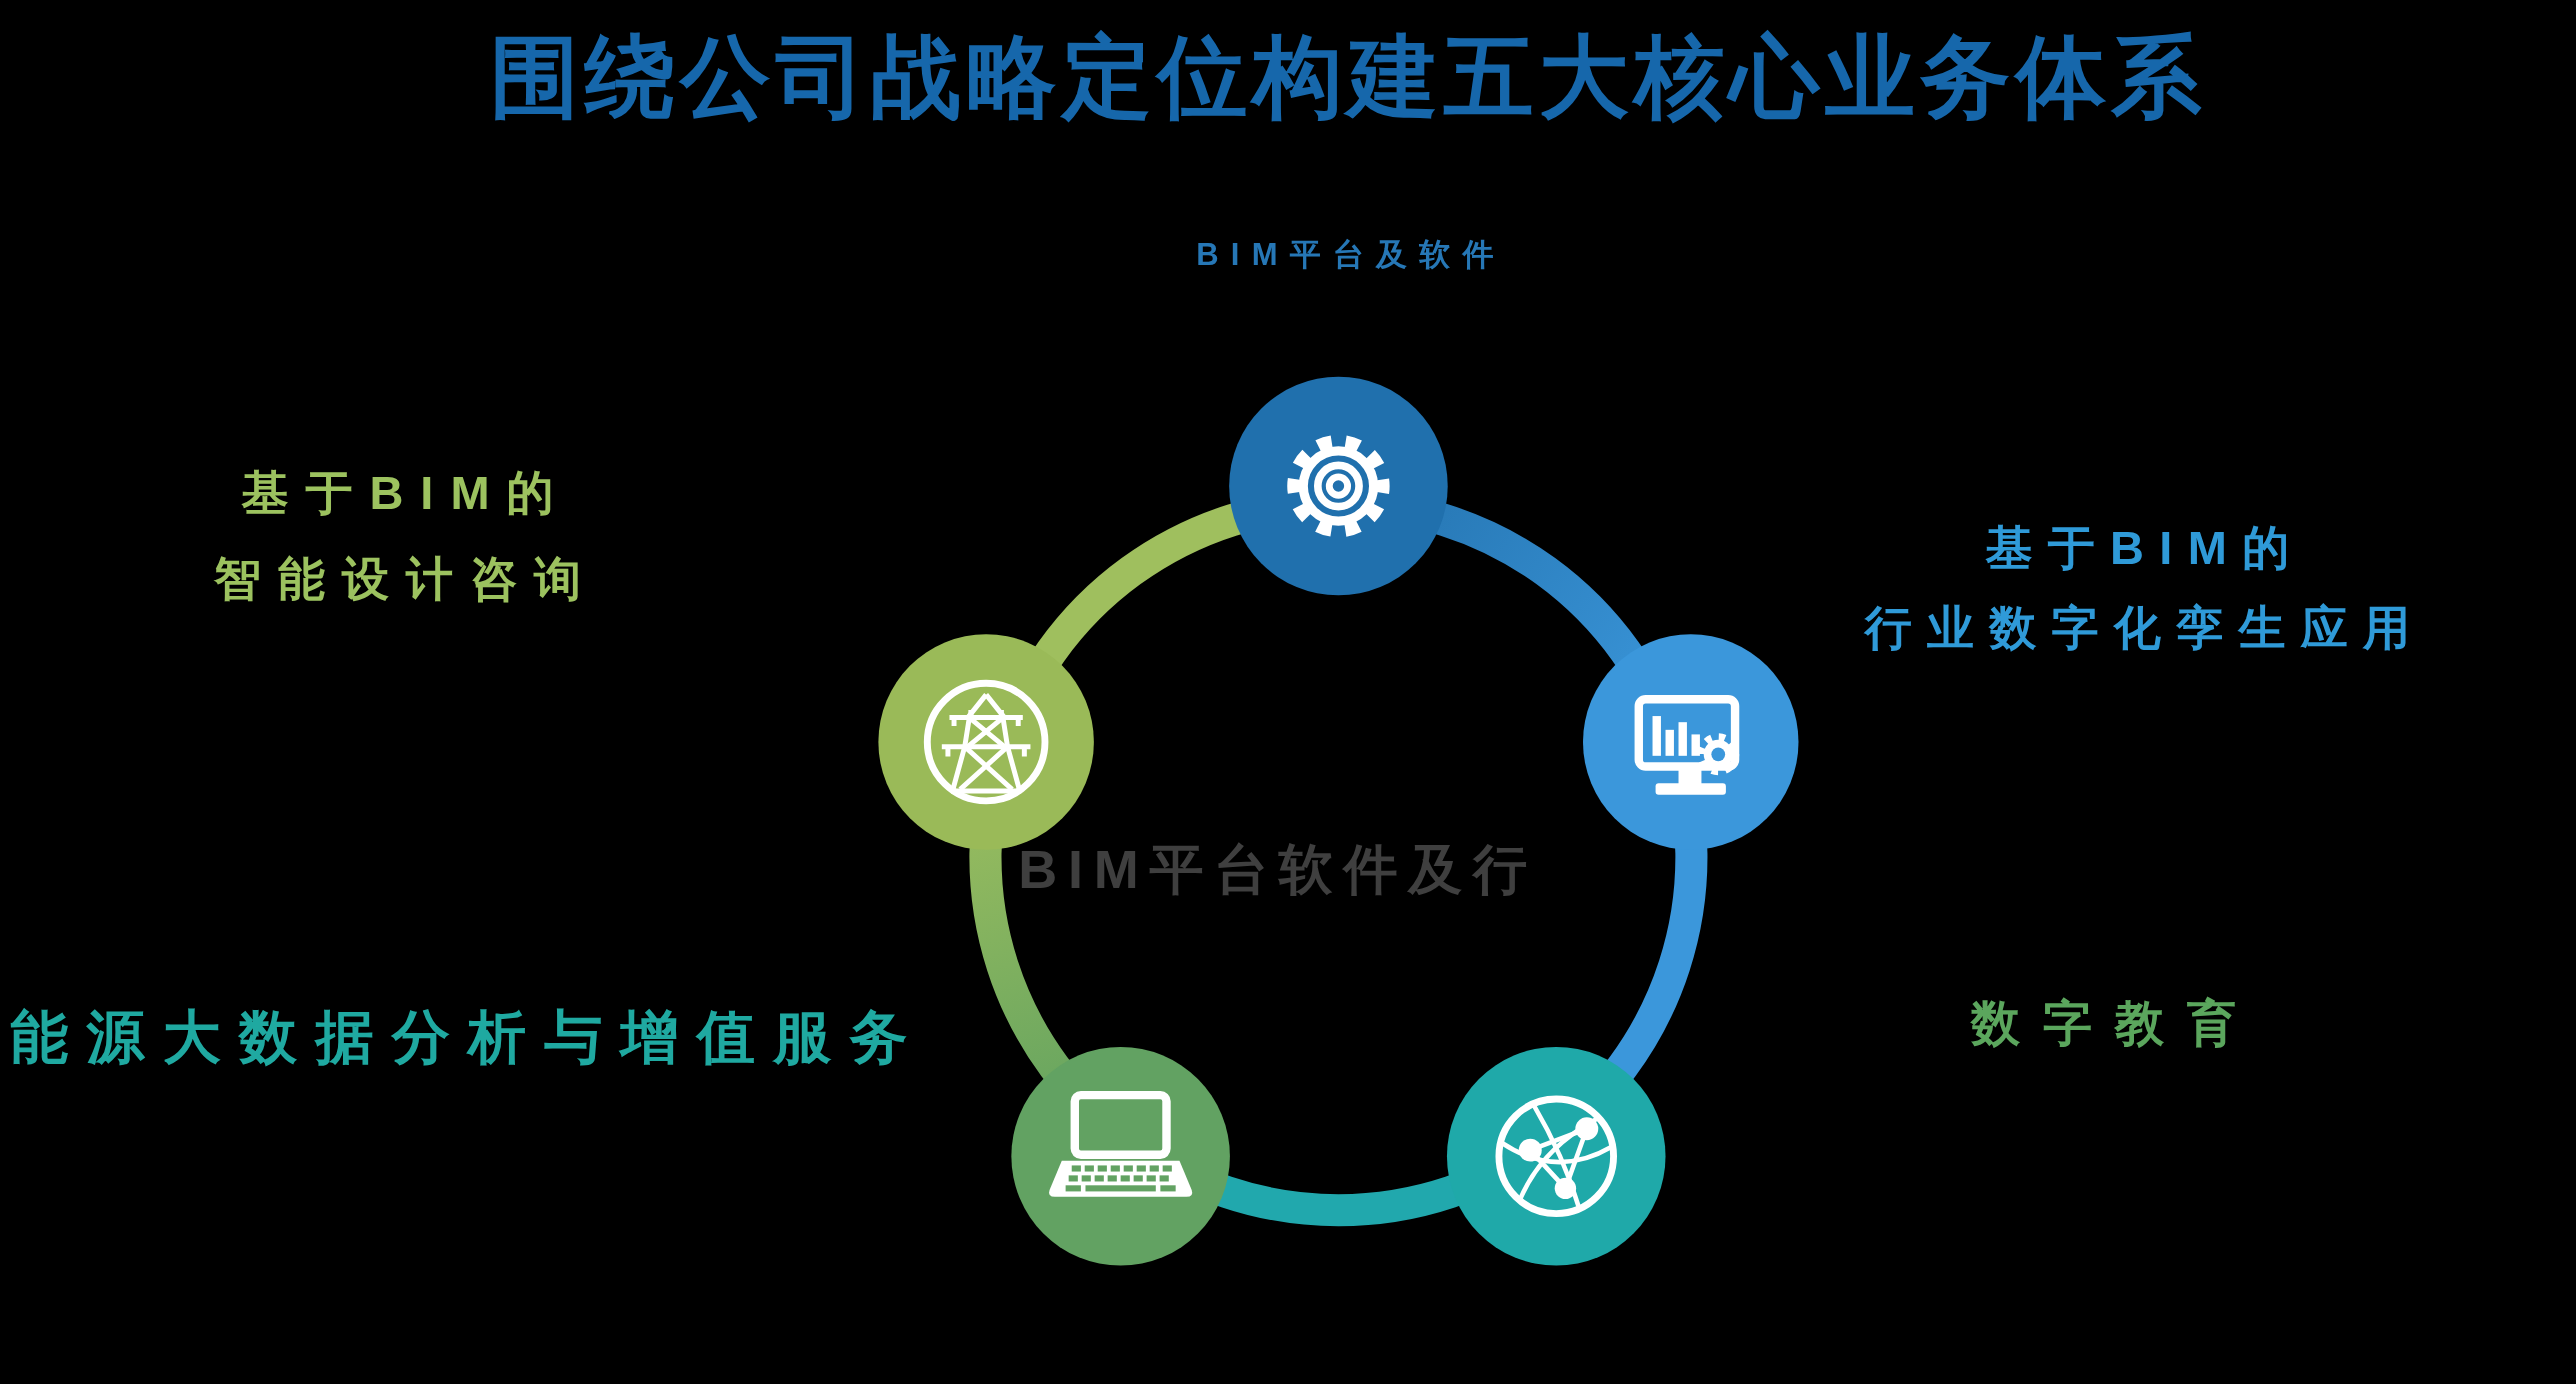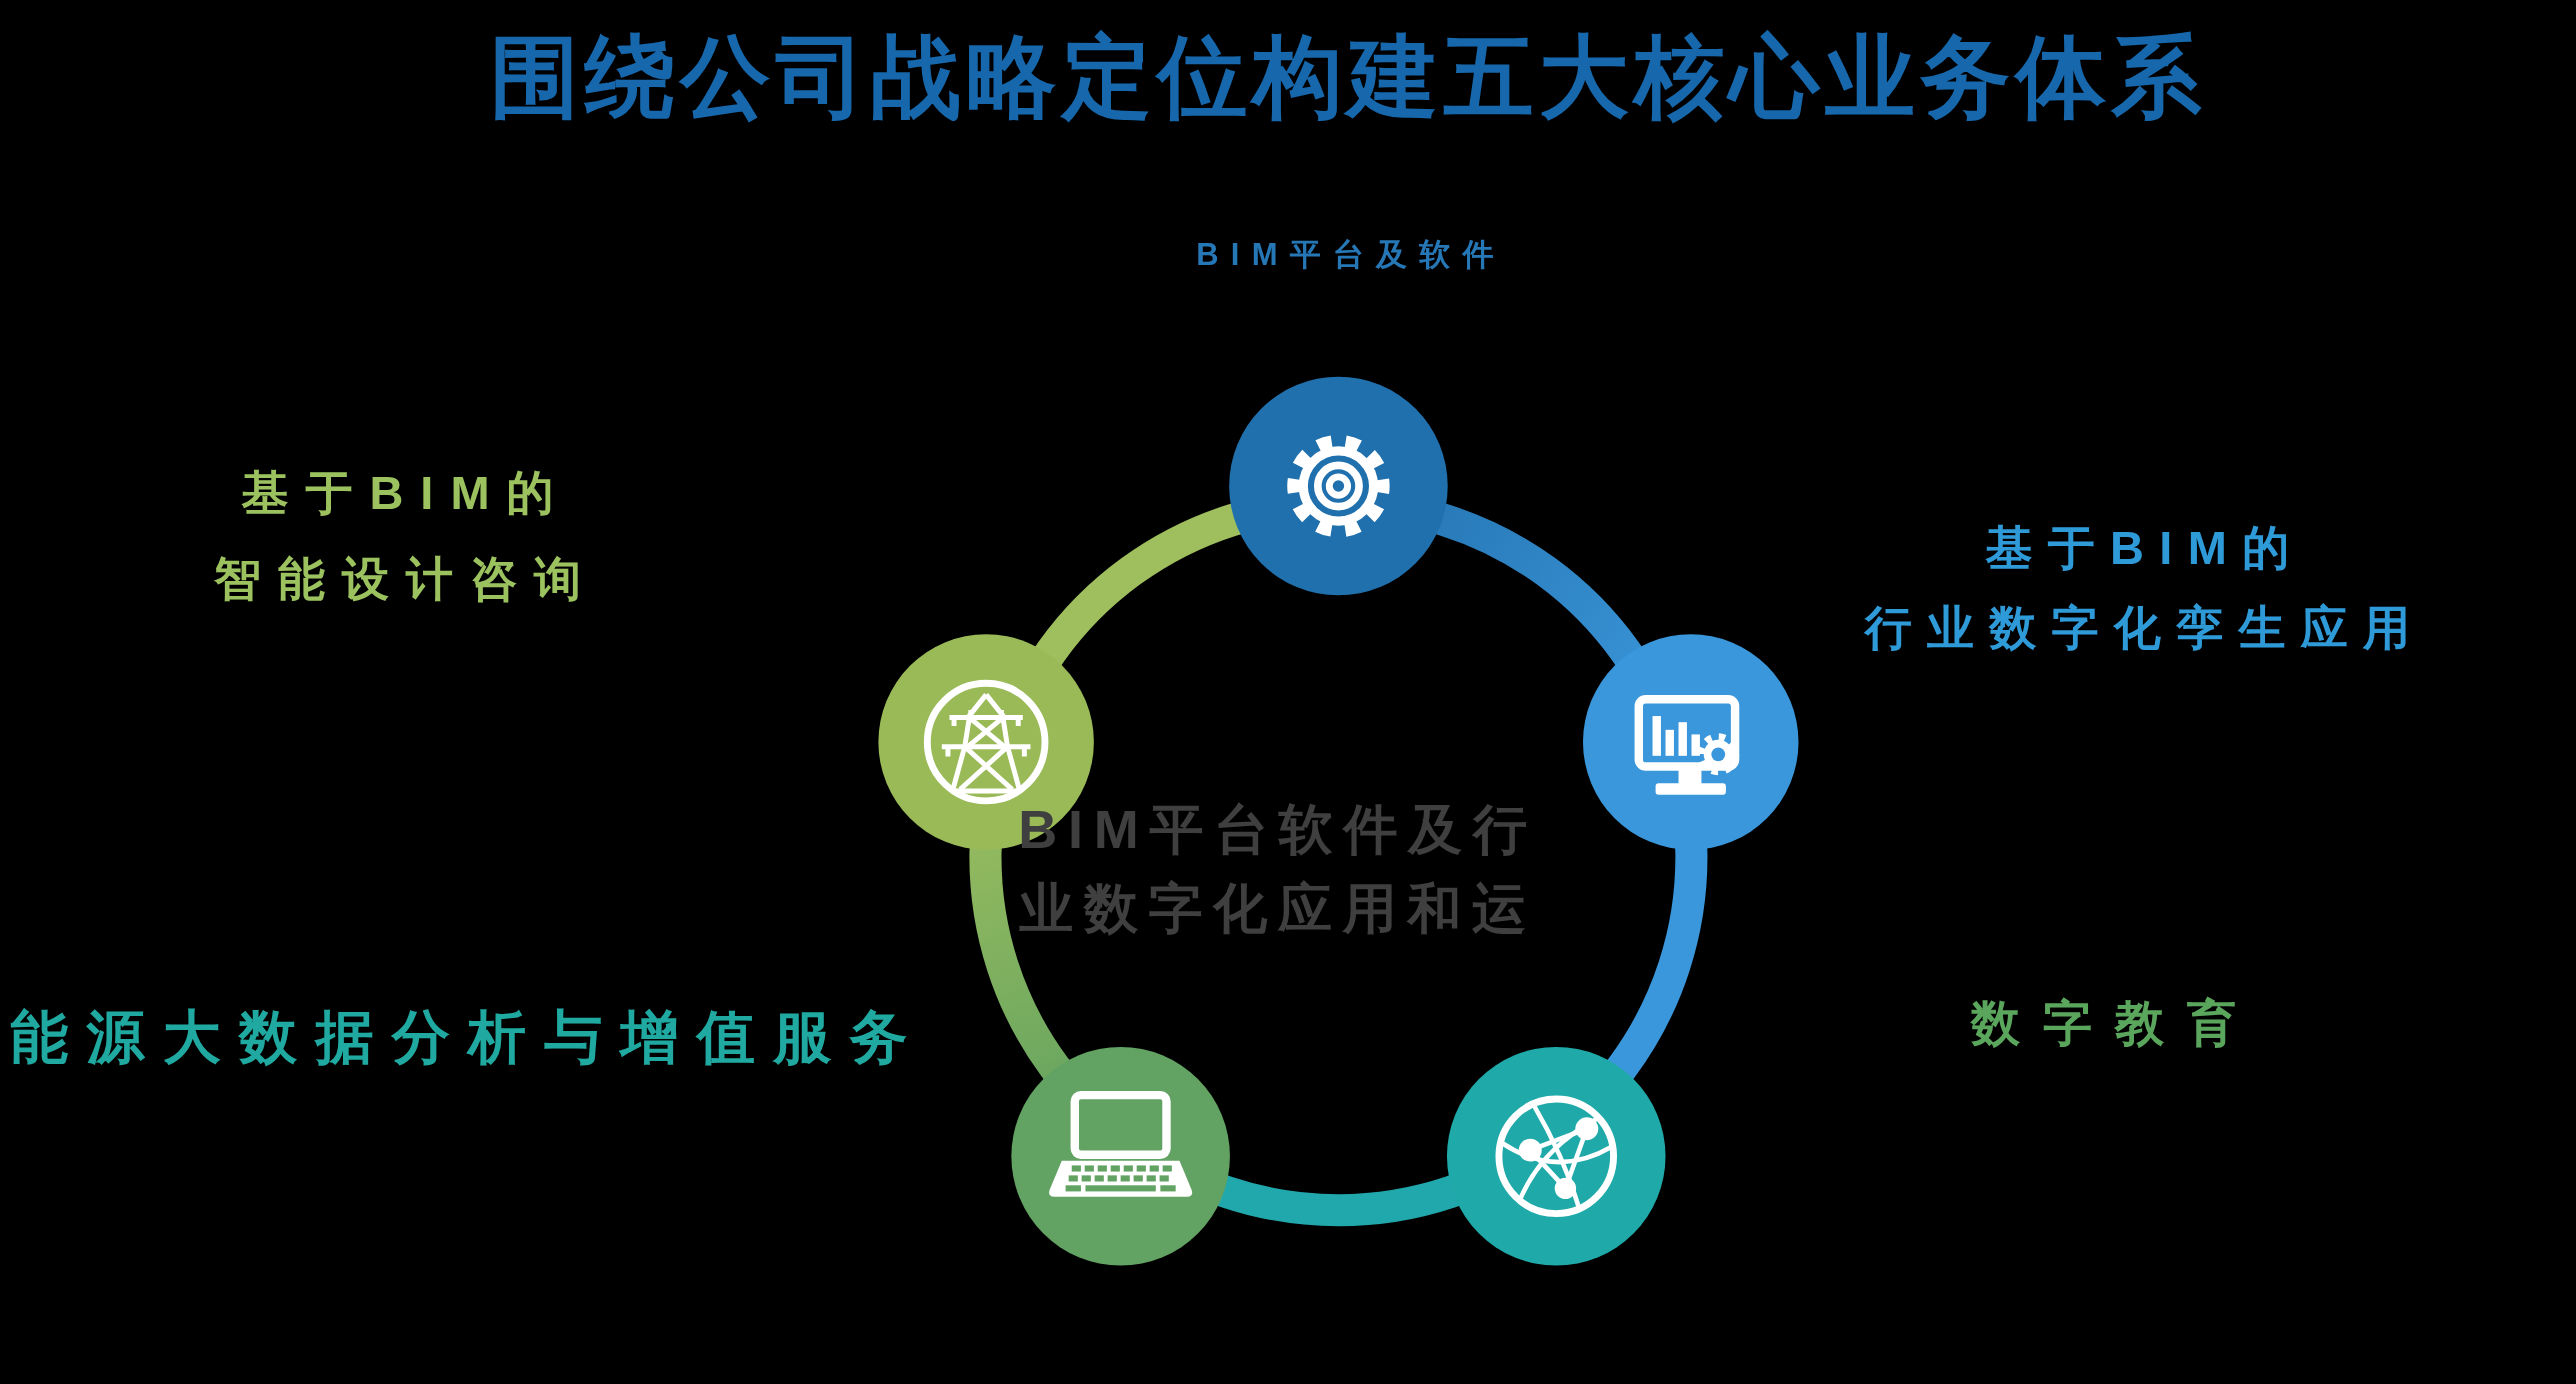--- a/index.html
+++ b/index.html
@@ -174,17 +174,16 @@
     <div>基于BIM的</div>
     <div>行业数字化孪生应用</div>
   </div>
 
   <div class="txt label-bottom-left" style="color: rgb(31, 169, 161);">能源大数据分析与增值服务</div>
 
   <div class="txt label-bottom-right" style="color: rgb(91, 166, 93);">数字教育</div>
 
   <div class="txt label-center" style="color: rgb(63, 63, 63);">
     <div>BIM平台软件及行</div>
-    <div>业数字化应用和运</div>
   </div>
 
 </div>
 
 
 </body></html>

